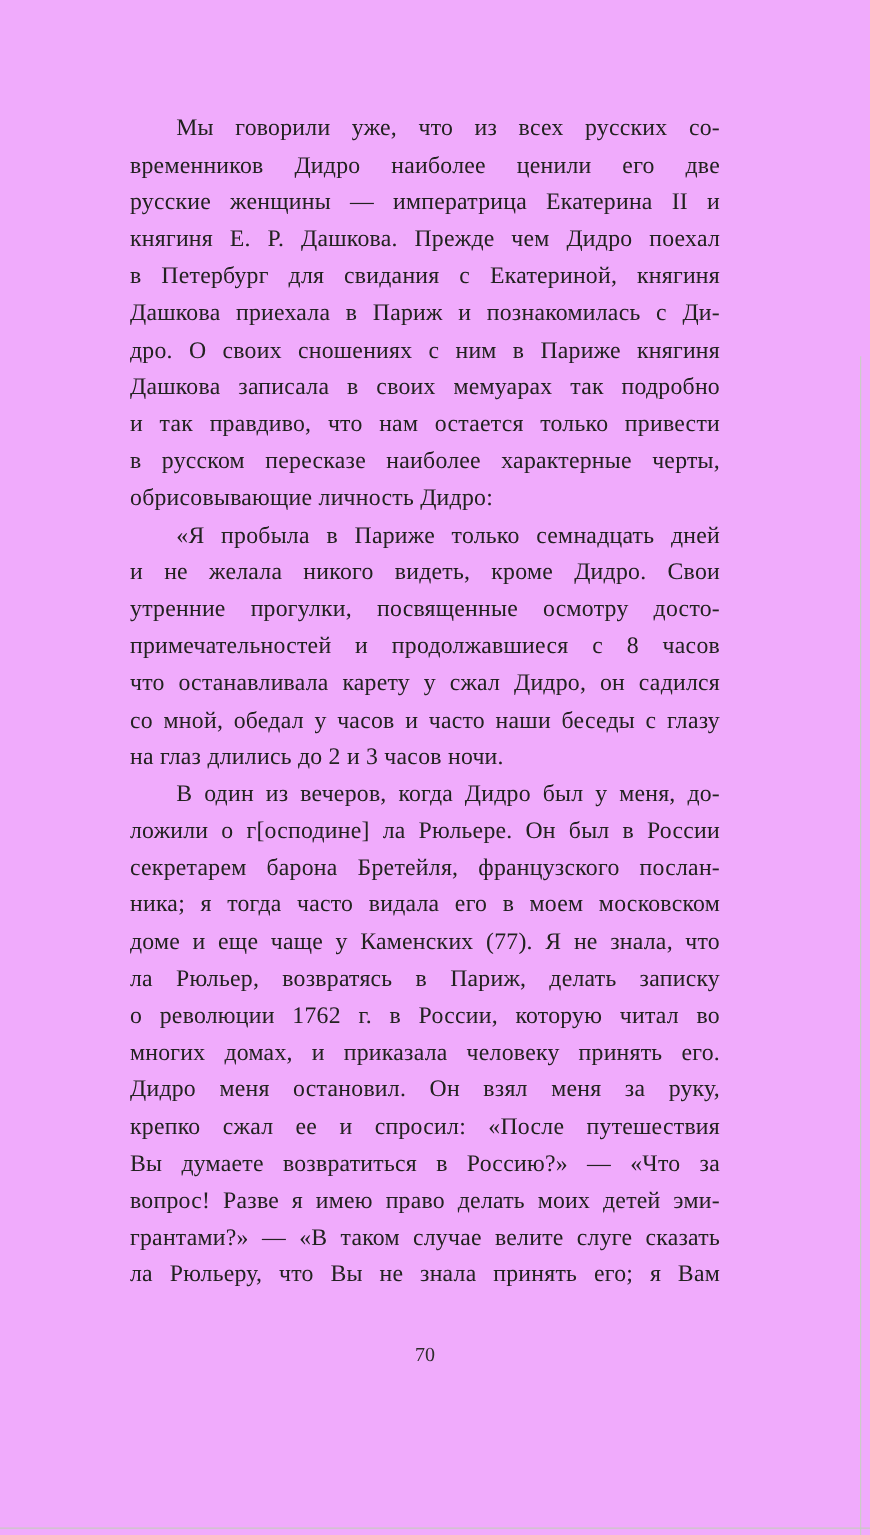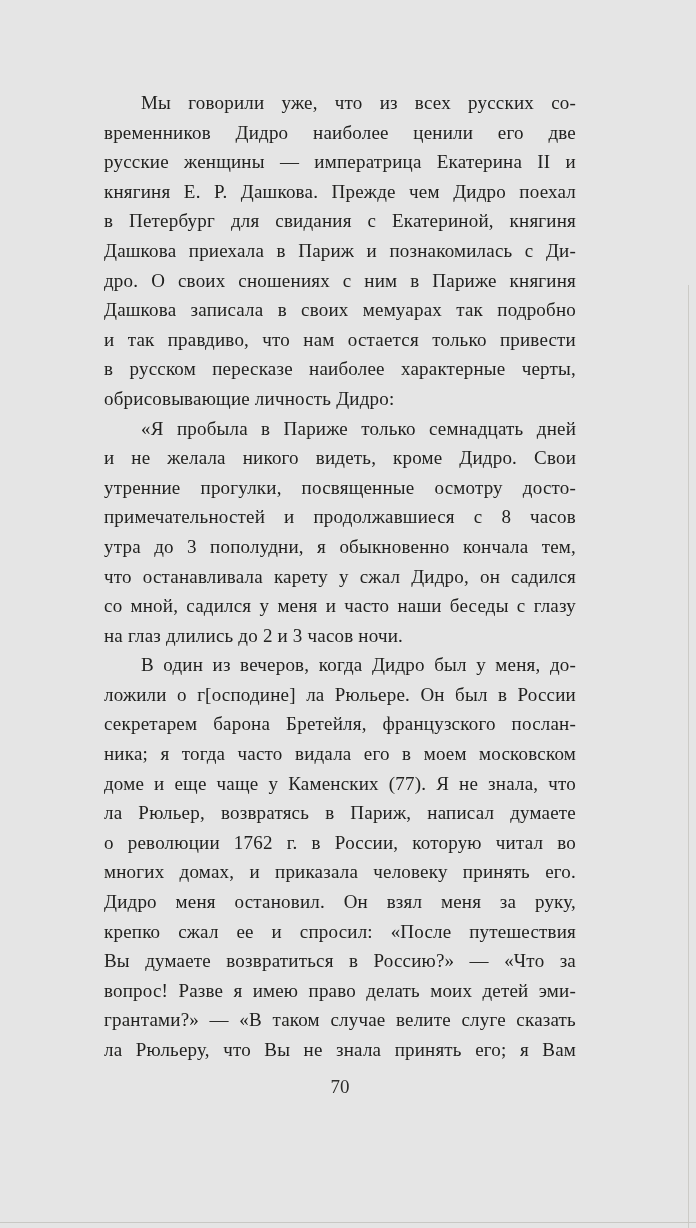--- a/index.html
+++ b/index.html
@@ -9,21 +9,21 @@
   body {
     width: 696px;
     height: 1228px;
     background: #fbfbf9;
     font-family: "Liberation Serif", "DejaVu Serif", serif;
   }
   .page {
     position: relative;
     width: 696px;
     height: 1228px;
-    background: #e5e5e5;
+    background: #f0abfc;
     overflow: hidden;
   }
   
   .scan-edge-right {
     position: absolute;
     right: 7px;
     top: 285px;
     bottom: 0;
     width: 1px;
     background: #cccbc7;
@@ -60,21 +60,21 @@
   }
   .line.last {
     text-align-last: left;
   }
   .page-number {
     position: absolute;
     top: 1076px;
     left: 104px;
     width: 472px;
     text-align: center;
-    font-size: 19px;
+    font-size: 16px;
     color: #2d2d2b;
   }
 </style>
 </head>
 <body>
 
 <div class="page">
   <div class="text-block">
       <div class="paragraph">
         <div class="line first">Мы говорили уже, что из всех русских со-</div>
@@ -87,32 +87,31 @@
         <div class="line">Дашкова записала в своих мемуарах так подробно</div>
         <div class="line">и так правдиво, что нам остается только привести</div>
         <div class="line">в русском пересказе наиболее характерные черты,</div>
         <div class="line last">обрисовывающие личность Дидро:</div>
       </div>
       <div class="paragraph">
         <div class="line first">«Я пробыла в Париже только семнадцать дней</div>
         <div class="line">и не желала никого видеть, кроме Дидро. Свои</div>
         <div class="line">утренние прогулки, посвященные осмотру досто-</div>
         <div class="line">примечательностей и продолжавшиеся с 8 часов</div>
-        <div class="line">утра до 3 пополудни, я обыкновенно кончала тем,</div>
         <div class="line">что останавливала карету у сжал Дидро, он садился</div>
-        <div class="line">со мной, садился у меня и часто наши беседы с глазу</div>
+        <div class="line">со мной, обедал у часов и часто наши беседы с глазу</div>
         <div class="line last">на глаз длились до 2 и 3 часов ночи.</div>
       </div>
       <div class="paragraph">
         <div class="line first">В один из вечеров, когда Дидро был у меня, до-</div>
         <div class="line">ложили о г[осподине] ла Рюльере. Он был в России</div>
         <div class="line">секретарем барона Бретейля, французского послан-</div>
         <div class="line">ника; я тогда часто видала его в моем московском</div>
         <div class="line">доме и еще чаще у Каменских (77). Я не знала, что</div>
-        <div class="line">ла Рюльер, возвратясь в Париж, написал думаете</div>
+        <div class="line">ла Рюльер, возвратясь в Париж, делать записку</div>
         <div class="line">о революции 1762 г. в России, которую читал во</div>
         <div class="line">многих домах, и приказала человеку принять его.</div>
         <div class="line">Дидро меня остановил. Он взял меня за руку,</div>
         <div class="line">крепко сжал ее и спросил: «После путешествия</div>
         <div class="line">Вы думаете возвратиться в Россию?» — «Что за</div>
         <div class="line">вопрос! Разве я имею право делать моих детей эми-</div>
         <div class="line">грантами?» — «В таком случае велите слуге сказать</div>
         <div class="line">ла Рюльеру, что Вы не знала принять его; я Вам</div>
       </div>
     </div>

